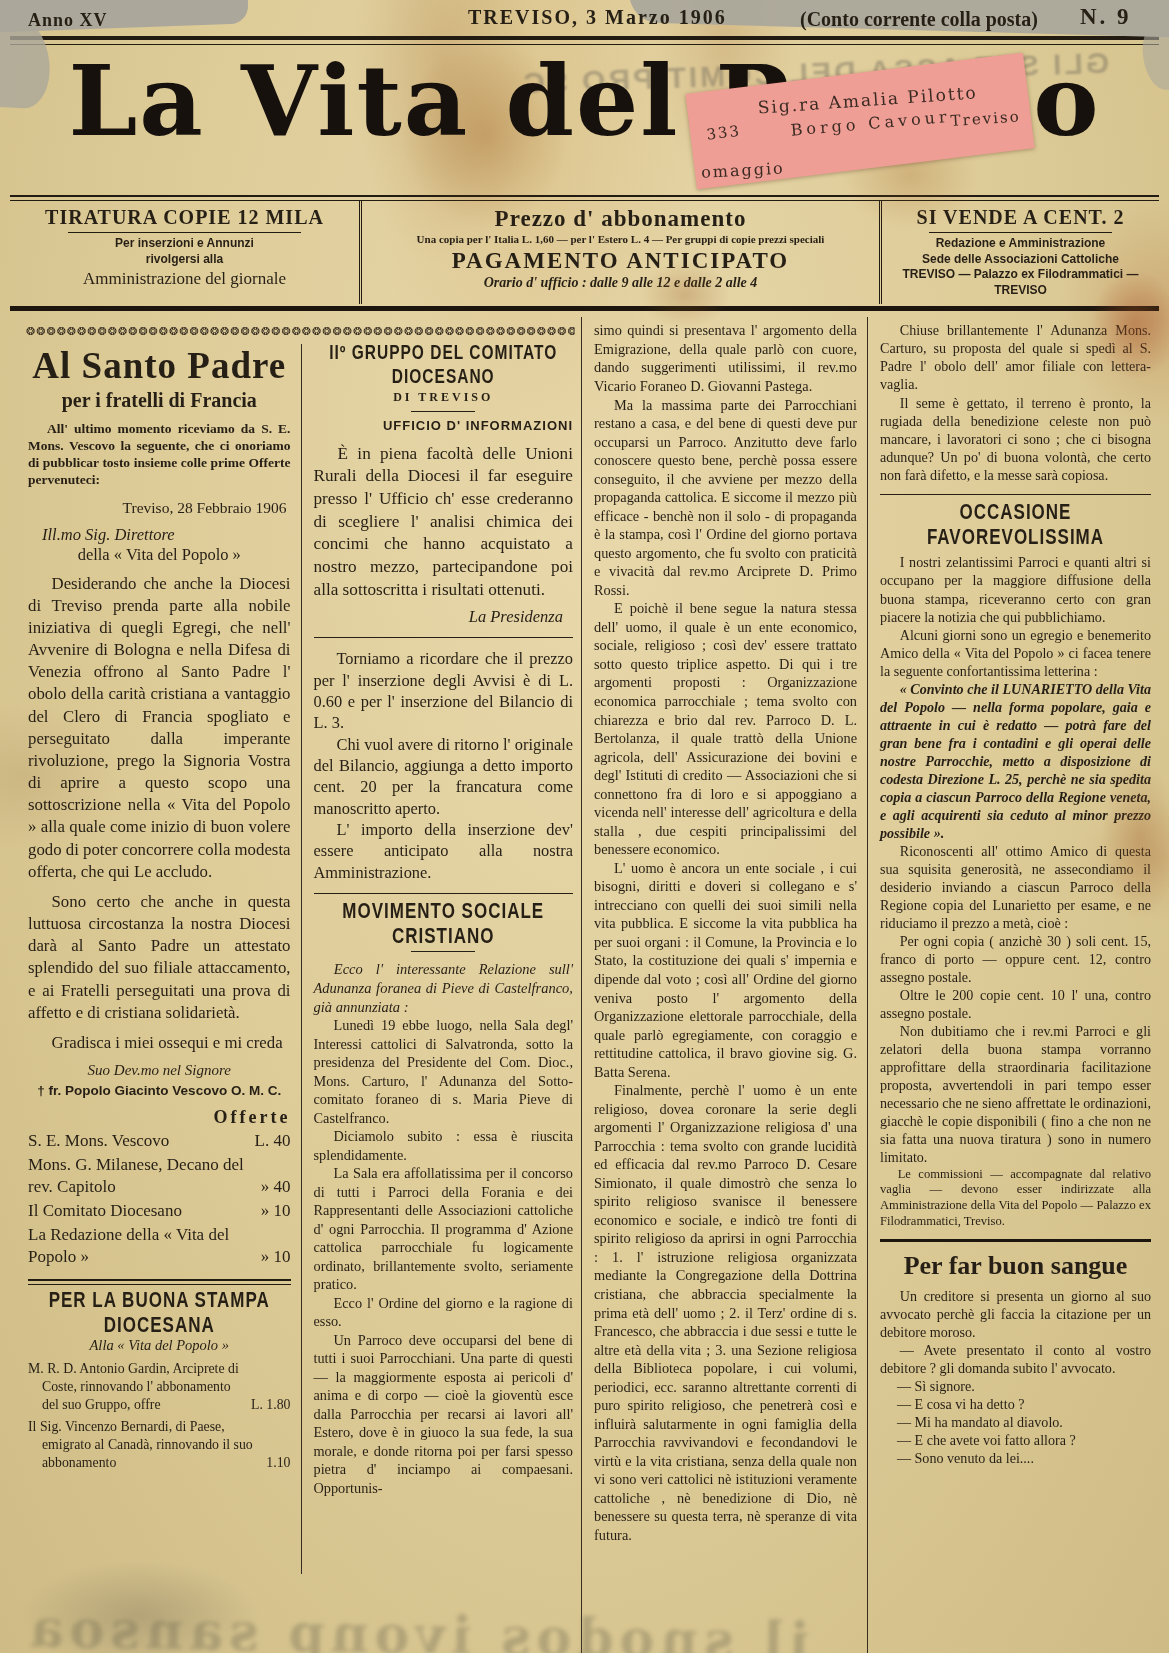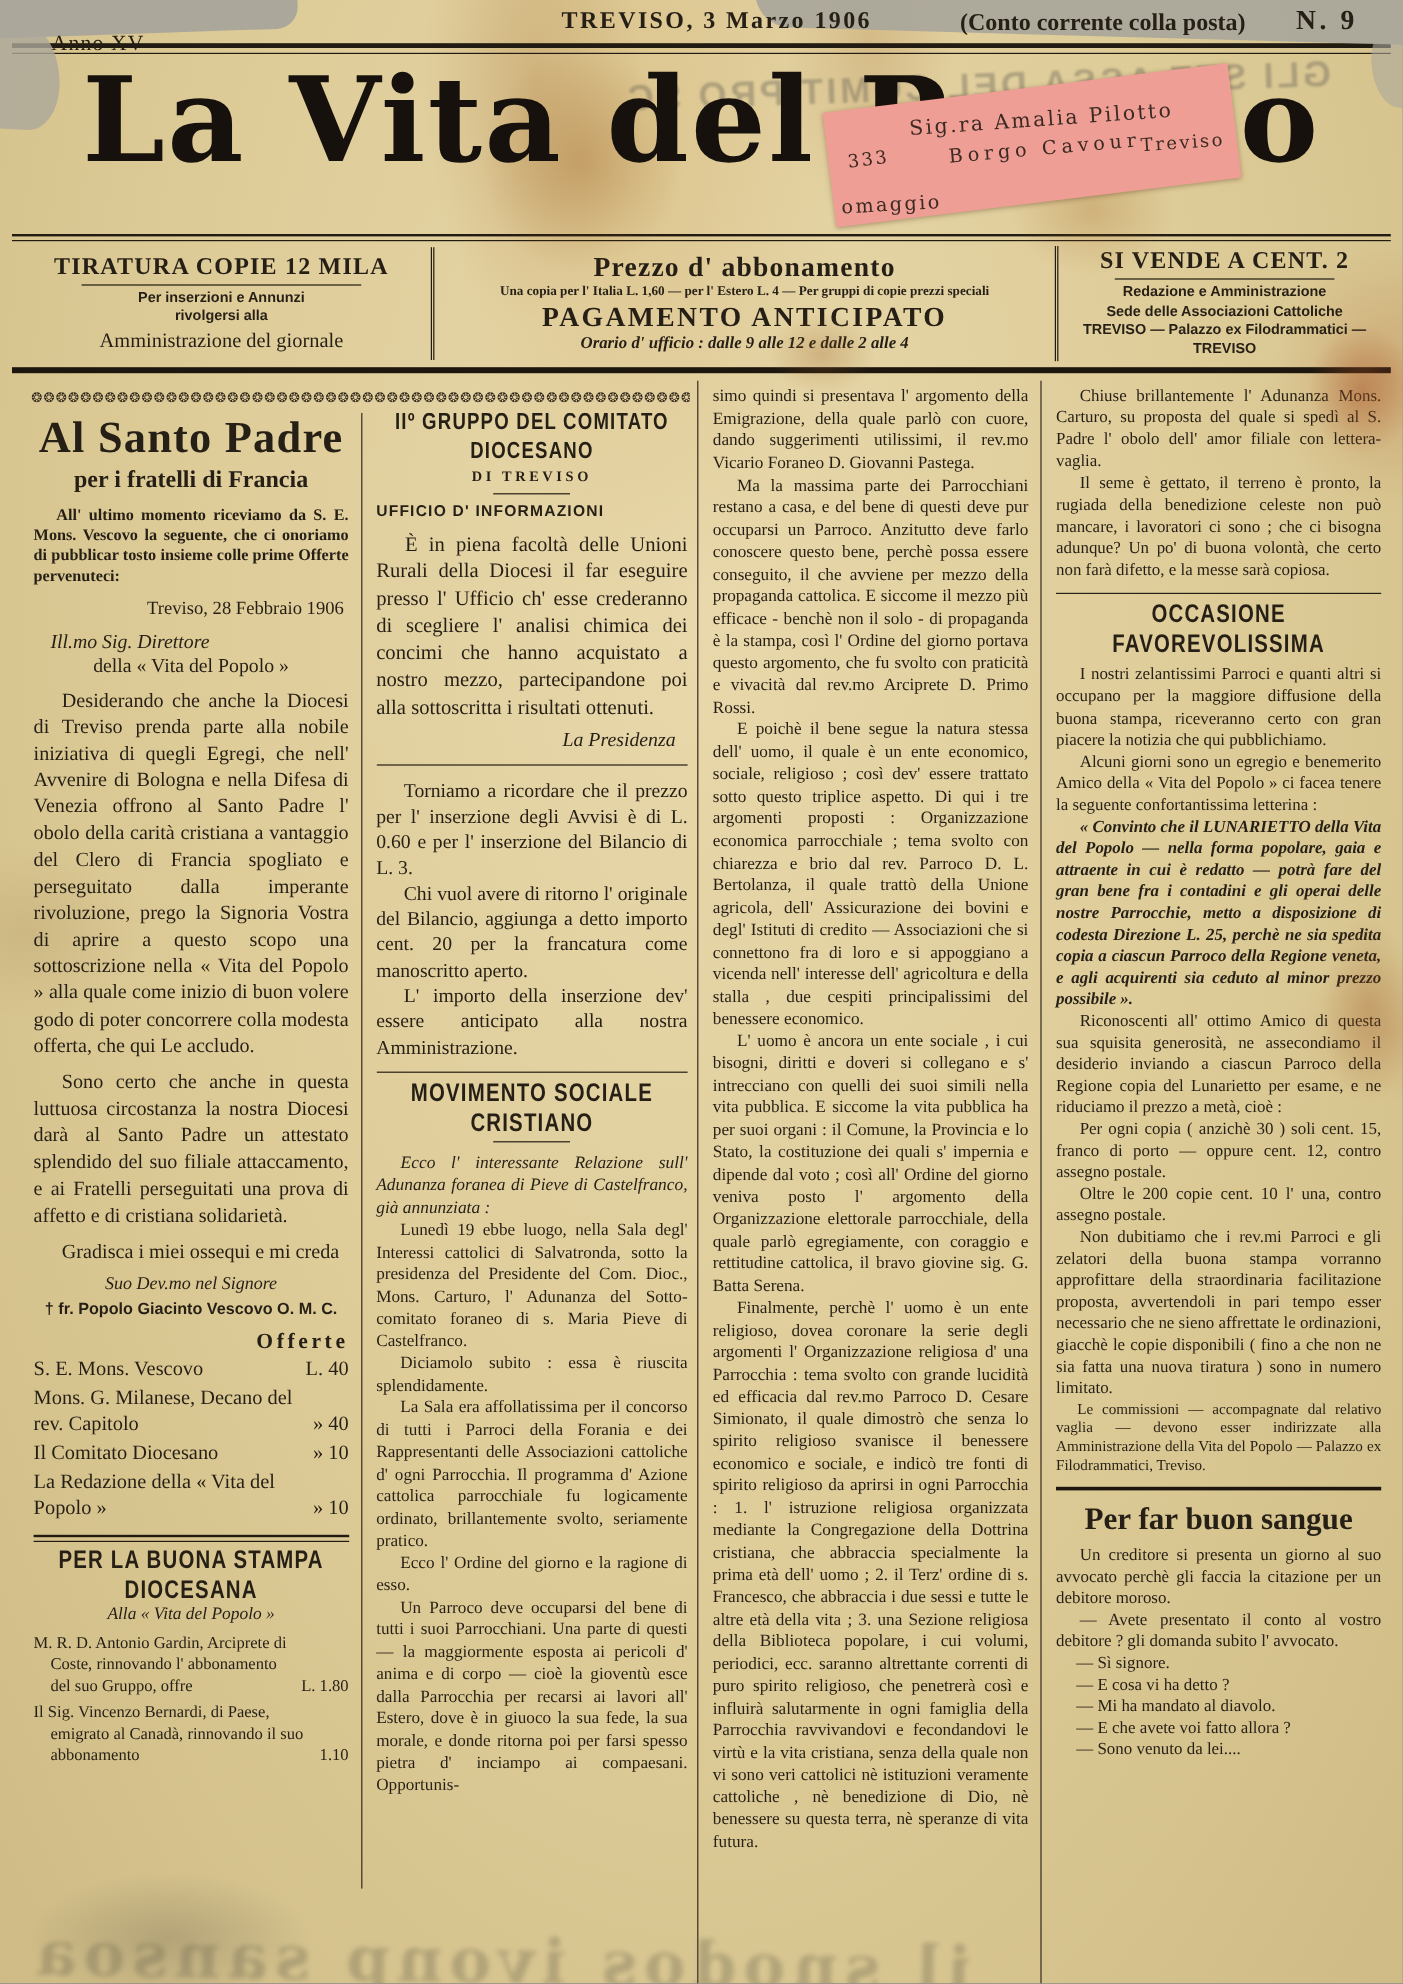--- a/index.html
+++ b/index.html
@@ -35,21 +35,21 @@
   .ghost-bottom{
     position:absolute;bottom:-12px;left:24px;
     transform:scaleX(-1) rotate(-1deg);
     font-family:"DejaVu Serif",serif;font-weight:bold;font-size:52px;letter-spacing:6px;
     color:rgba(110,102,78,.35);filter:blur(2px);white-space:nowrap;
   }
 
   
   .topline{position:relative;height:36px;}
   .topline span{position:absolute;white-space:nowrap;}
-  .anno{left:43px;top:10px;font-weight:normal;font-size:18px;letter-spacing:1px;margin-top:16px;}
+  .anno{left:28px;top:10px;font-weight:bold;font-size:18px;letter-spacing:1px;}
   .dateline-top{left:468px;top:6px;font-weight:bold;font-size:20px;letter-spacing:2px;}
   .conto{left:800px;top:8px;font-weight:bold;font-size:20px;}
   .numero{left:1080px;top:4px;font-weight:bold;font-size:23px;letter-spacing:3px;}
   .rule-double{margin:0 10px;border-top:4px solid #211b12;border-bottom:1.5px solid #211b12;height:4px;}
 
   
   .masthead{position:relative;height:150px;}
   .mast-title{
     position:absolute;left:0;right:0;top:2px;text-align:center;
     font-family:"DejaVu Serif",serif;font-weight:bold;font-size:98px;line-height:1.1;
@@ -62,21 +62,21 @@
     font-family:"DejaVu Serif",serif;color:#3a2a22;
   }
   .addr-num{position:absolute;left:16px;top:34px;font-size:15px;letter-spacing:2px;}
   .addr-name{position:absolute;left:70px;top:18px;font-size:17px;letter-spacing:2px;transform:rotate(3deg);white-space:nowrap;}
   .addr-street{position:absolute;left:100px;top:42px;font-size:16px;letter-spacing:4px;transform:rotate(2deg);white-space:nowrap;}
   .addr-city{position:absolute;right:10px;top:52px;font-size:15px;letter-spacing:2px;transform:rotate(3deg);}
   .addr-omaggio{position:absolute;left:6px;bottom:4px;font-size:16px;letter-spacing:2px;transform:rotate(4deg);}
 
   
   .rule-pair{margin:0 10px;border-top:2.5px solid #211b12;border-bottom:1px solid #211b12;height:3px;}
-  .infobar{display:flex;margin:0 10px;border-bottom:0;align-items:center;}
+  .infobar{display:flex;margin:0 10px;border-bottom:0;}
   .infocell{padding:5px 8px 6px;box-sizing:border-box;text-align:center;}
   .infocell.left{width:352px;border-right:3px double #211b12;}
   .infocell.center{width:520px;border-right:3px double #211b12;}
   .infocell.right{flex:1;}
   .tiratura{font-weight:bold;font-size:20px;letter-spacing:1px;}
   .mini-rule{width:70%;margin:3px auto;border-top:1px solid #211b12;}
   .small-bold{font-family:"Liberation Sans",sans-serif;font-weight:bold;font-size:12px;line-height:1.3;}
   .ammgiornale{font-size:17px;margin-top:2px;}
   .prezzo-t{font-weight:bold;font-size:23px;letter-spacing:1px;}
   .prezzo-s{font-weight:bold;font-size:11px;line-height:1.25;margin-top:1px;}
@@ -125,21 +125,21 @@
   .off-amt{white-space:nowrap;align-self:flex-end;padding-left:6px;}
   .stampa-t{font-size:17px;}
   .stampa-sub{font-style:italic;text-align:center;font-size:14.5px;margin:4px 0 6px;}
   .st-row{display:flex;font-size:13.8px;line-height:1.3;margin-top:4px;}
   .st-text{flex:1;padding-left:14px;text-indent:-14px;}
   .st-amt{white-space:nowrap;align-self:flex-end;padding-left:6px;}
 
   
   .gruppo-t{font-size:15.5px;width:96%;}
   .ditreviso{font-weight:bold;text-align:center;font-size:12px;letter-spacing:3px;margin-top:6px;}
-  .ufficio{font-family:"Liberation Sans",sans-serif;font-weight:bold;text-align:left;font-size:13px;letter-spacing:1px;margin-top:2px;}
+  .ufficio{font-family:"Liberation Sans",sans-serif;font-weight:bold;text-align:right;font-size:13px;letter-spacing:1px;margin-top:2px;}
   .c2-body{font-size:17.2px;line-height:1.32;margin-top:10px;}
   .presidenza{font-style:italic;text-align:right;font-size:16.5px;margin:6px 10px 0 0;}
   .casse-t{font-size:29px;margin:4px 0 8px;}
   .c2-casse{font-size:16.4px;line-height:1.3;}
   .mov-t{font-size:17px;width:98%;}
   .mov-intro{font-style:italic;font-size:14.5px;line-height:1.3;margin-top:8px;}
   .c2-small{font-size:14.3px;line-height:1.295;}
 
   
   .c3-body{font-size:14.35px;line-height:1.293;}

